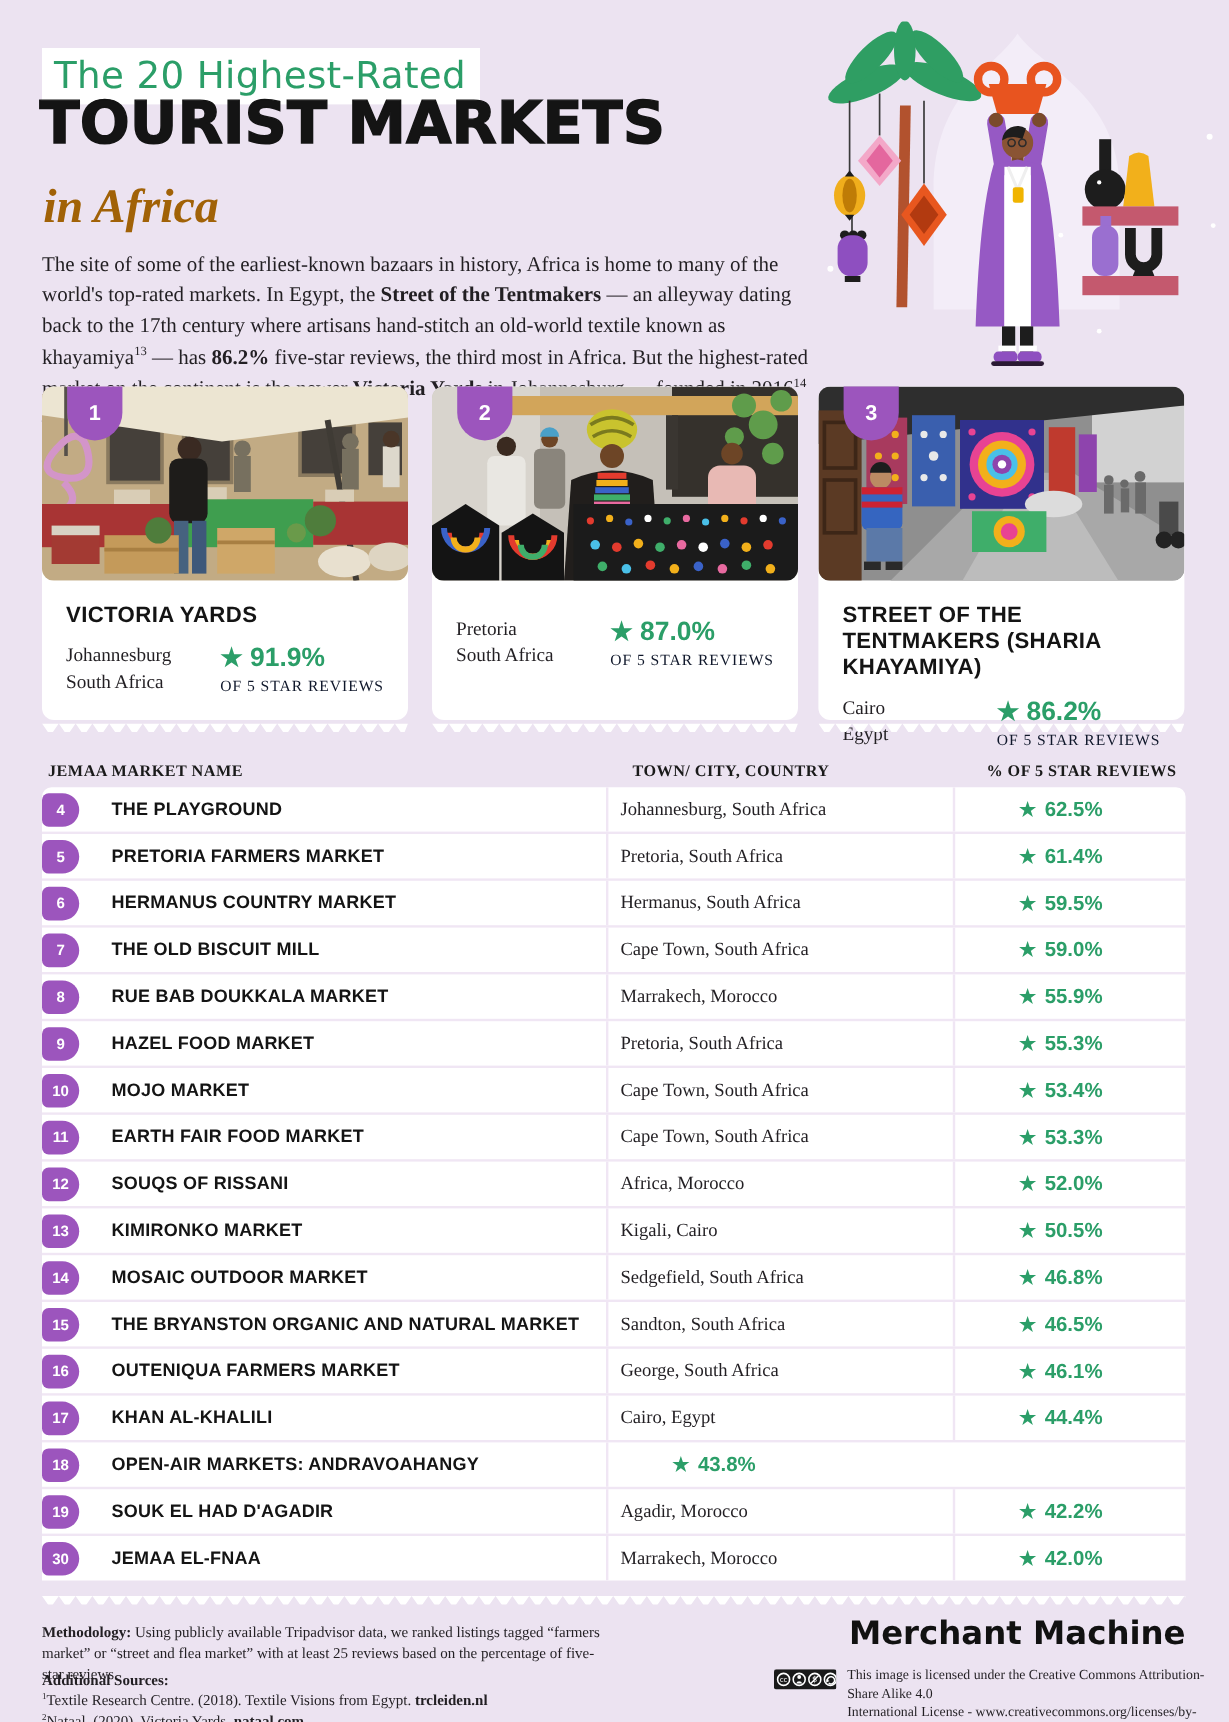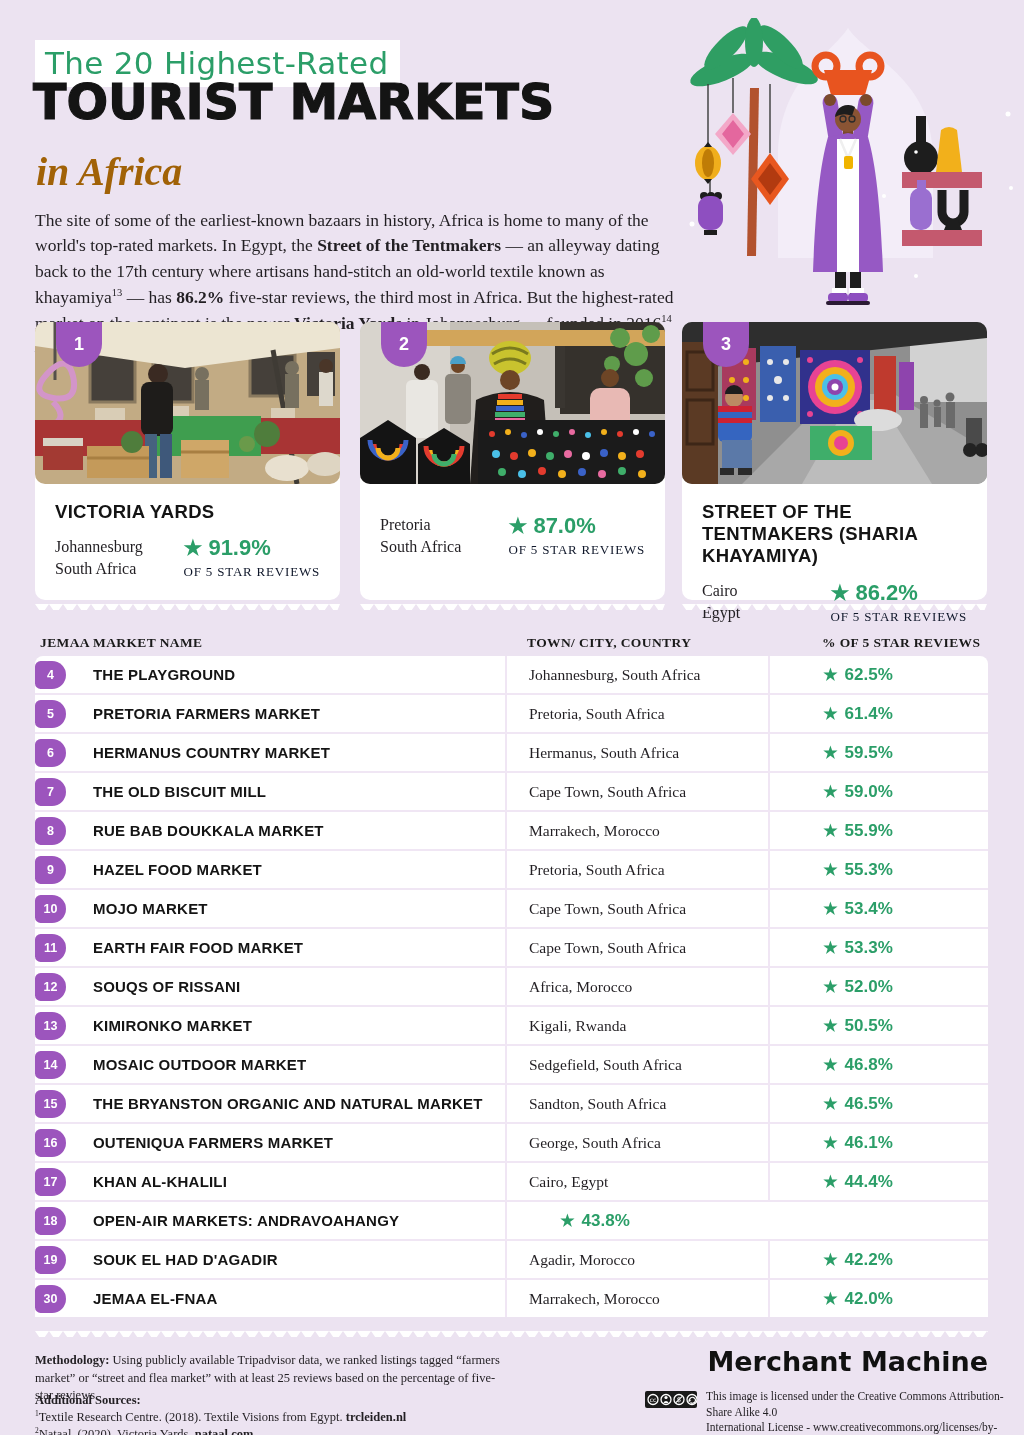--- a/index.html
+++ b/index.html
@@ -54,21 +54,21 @@
   .tbody{background:#ffffff;border-radius:8px 8px 0 0;overflow:hidden;}
   .trow{display:flex;height:37px;align-items:center;border-bottom:2px solid #f0e6f4;}
   .trow:last-child{border-bottom:none;}
   .cell-rank{width:53px;display:flex;align-items:center;}
   .rank-badge{width:31px;height:28px;background:#9c55bd;border-radius:6px 15px 15px 6px;
         color:#fff;display:flex;align-items:center;justify-content:center;
         font-family:"Liberation Sans",sans-serif;font-weight:bold;font-size:12.5px;}
   .cell-name{width:417px;box-sizing:border-box;padding-left:5px;
         font-family:"Liberation Sans",sans-serif;font-weight:bold;font-size:15px;
         letter-spacing:.2px;color:#141414;align-self:stretch;display:flex;align-items:center;}
-  .cell-town{width:263px;box-sizing:border-box;padding-left:22px;font-size:15.5px;color:#221f23;
+  .cell-town{width:289px;box-sizing:border-box;padding-left:10px;font-size:15.5px;color:#221f23;
         border-left:2px solid #f0e6f4;align-self:stretch;display:flex;align-items:center;}
   .cell-pct{width:178px;box-sizing:border-box;border-left:2px solid #f0e6f4;align-self:stretch;
         display:flex;align-items:center;justify-content:center;gap:7px;
         font-family:"Liberation Sans",sans-serif;font-weight:bold;font-size:17px;color:#2b9e68;}
   .cell-pct .star{font-size:16px;}
   .table-zigzag{position:relative;height:10px;overflow:hidden;}
 
   
   .methodology{left:35px;top:1352px;width:478px;font-size:12.5px;line-height:1.4;color:#221f23;}
   .sources{left:35px;top:1392px;width:478px;font-size:12.5px;line-height:1.35;color:#221f23;}
@@ -529,21 +529,21 @@
         <div class="cell-pct">
           <div class="star">★</div>
           <div class="pct-val">52.0%</div>
         </div>
       </div>
       <div class="trow">
         <div class="cell-rank">
           <div class="rank-badge">13</div>
         </div>
         <div class="cell-name">KIMIRONKO MARKET</div>
-        <div class="cell-town">Kigali, Rwanda</div>
+        <div class="cell-town">Kigali, Cairo</div>
         <div class="cell-pct">
           <div class="star">★</div>
           <div class="pct-val">50.5%</div>
         </div>
       </div>
       <div class="trow">
         <div class="cell-rank">
           <div class="rank-badge">14</div>
         </div>
         <div class="cell-name">MOSAIC OUTDOOR MARKET</div>

